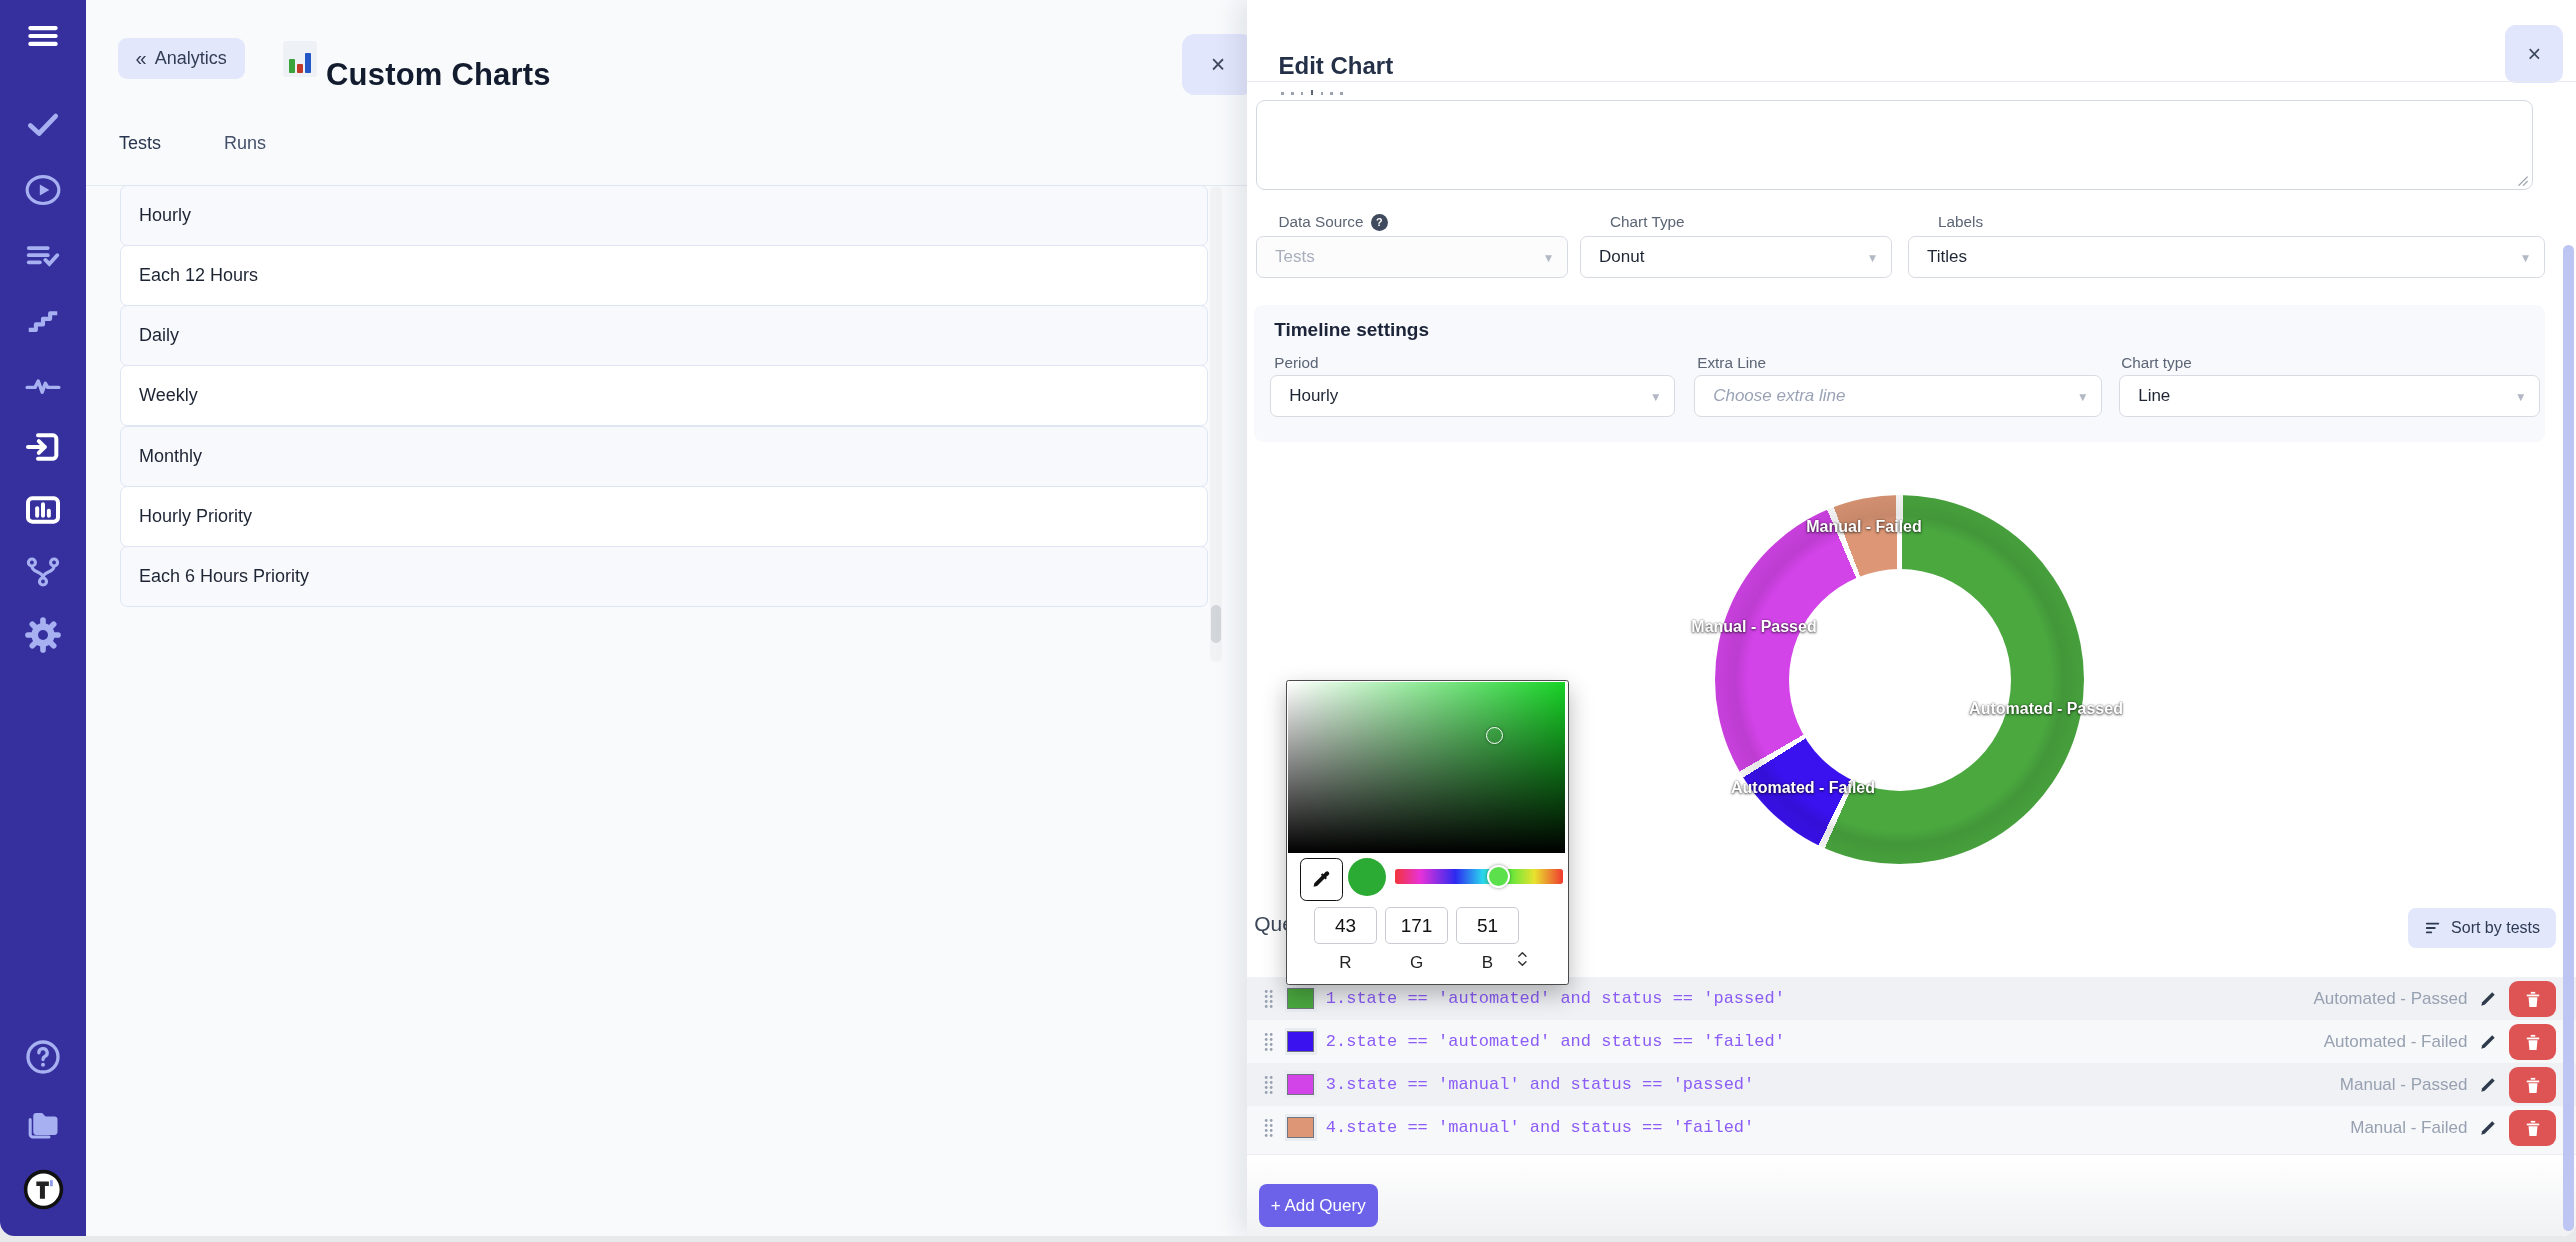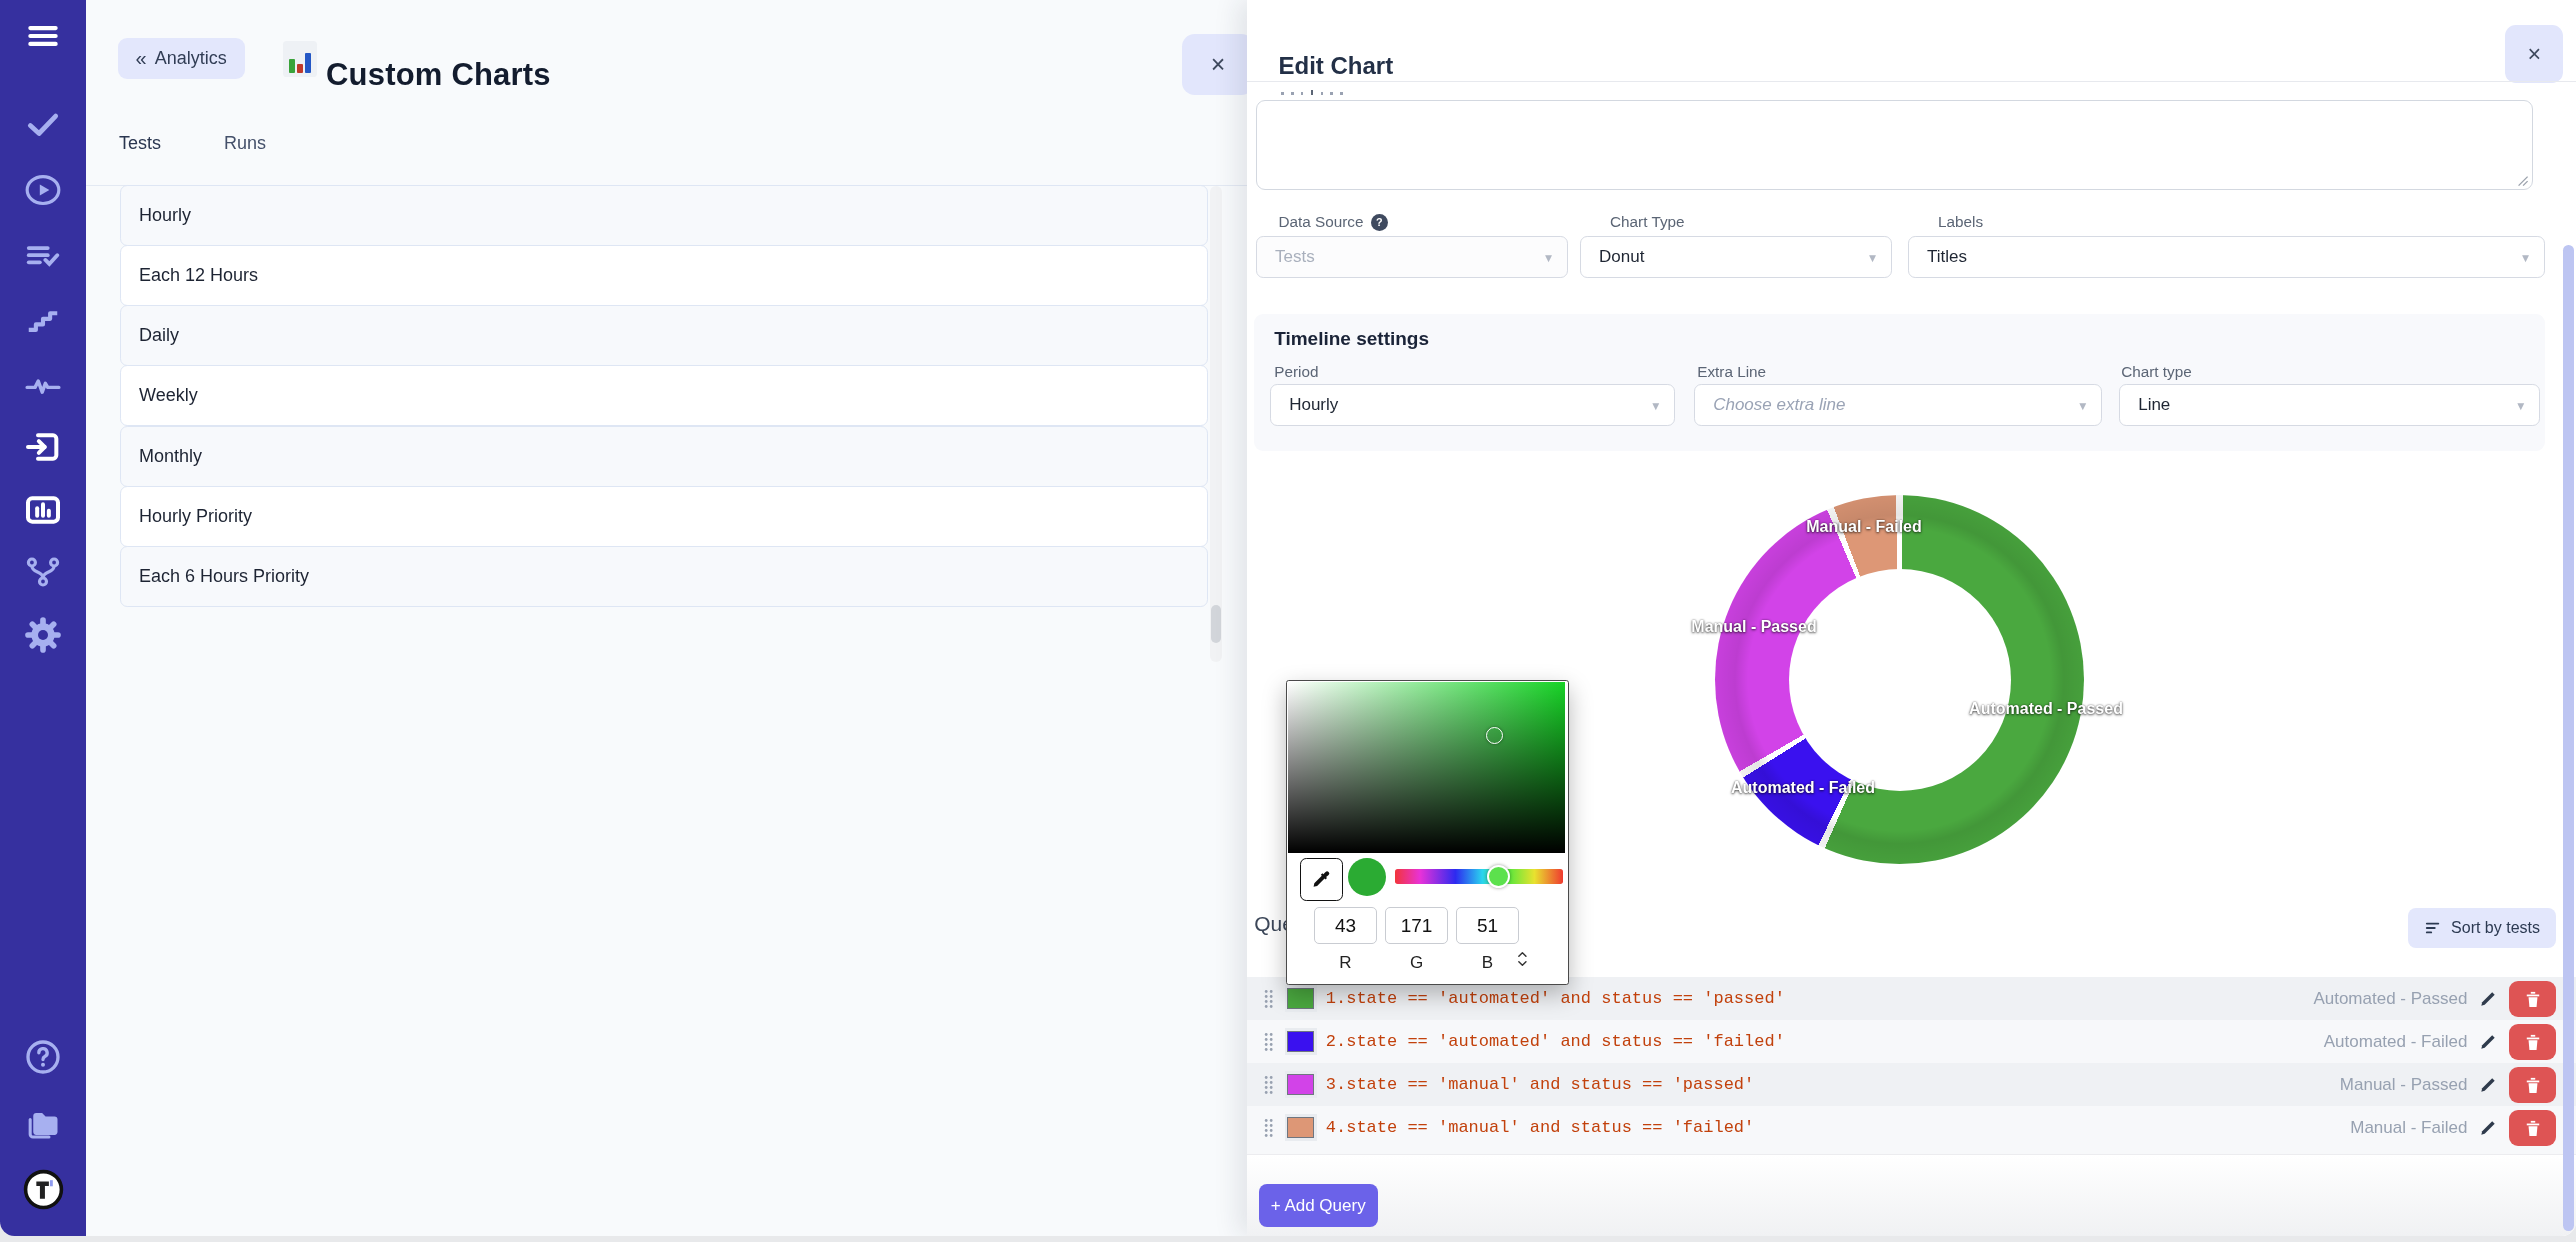--- a/index.html
+++ b/index.html
@@ -42,41 +42,41 @@
   .remnant i.t{height:4.5px;background:#5b6575;}
   .rp-textarea{position:absolute;left:9px;top:100px;width:1277px;height:90px;border:0.9px solid #d3d8e0;border-radius:9px;background:#fff;resize:none;font-family:"Liberation Sans",sans-serif;font-size:17px;padding:9px 12.6px;box-sizing:border-box;color:#1f2633;}
   .resize-grip{position:absolute;left:1268px;top:173px;pointer-events:none;}
   .field-label{position:absolute;font-size:15.3px;color:#5b6575;display:flex;align-items:center;gap:7.2px;}
   .help-dot{width:17px;height:17px;border-radius:50%;background:#3f4a5f;color:#fff;font-size:10.8px;font-weight:bold;display:inline-flex;align-items:center;justify-content:center;cursor:pointer;}
   .select{position:absolute;height:42px;border:0.9px solid #d6dae3;border-radius:7.2px;background:#fff;display:flex;align-items:center;padding:0 18px;font-size:17px;color:#1f2633;box-sizing:border-box;cursor:pointer;}
   .select .arrow{position:absolute;right:12.6px;color:#b2b8c4;font-size:11.7px;}
   .select.disabled{color:#a9b0bd;background:#fcfcfd;cursor:default;}
   .select.placeholder{color:#9aa3b5;font-style:italic;}
 
-  .timeline-card{position:absolute;left:7.2px;top:314px;width:1291px;height:137px;background:#f8f9fc;border-radius:9px;}
+  .timeline-card{position:absolute;left:7.2px;top:305px;width:1291px;height:137px;background:#f8f9fc;border-radius:9px;}
   .tl-heading{position:absolute;left:20px;top:13.5px;font-size:19px;font-weight:bold;color:#1b2438;}
   .tl-label{position:absolute;top:49px;font-size:15.3px;color:#5b6575;}
 
   
   .donut-wrap{position:absolute;left:468px;top:495px;width:369px;height:369px;}
   .donut{position:absolute;inset:0;border-radius:50%;}
   .donut-hole{position:absolute;left:74px;top:74px;width:222px;height:222px;border-radius:50%;background:#fff;}
   .donut-shade{position:absolute;inset:0;border-radius:50%;background:radial-gradient(circle, rgba(0,0,0,0) 58%, rgba(0,0,0,.10) 63%, rgba(0,0,0,0) 78%, rgba(0,0,0,.06) 100%);pointer-events:none;}
   .donut-label{position:absolute;transform:translate(-50%,-50%);color:#fff;font-size:16px;font-weight:bold;white-space:nowrap;text-shadow:0 0.9px 2.7px rgba(0,0,0,.65),0 0 1.8px rgba(0,0,0,.5);}
 
   
   .queries-heading{position:absolute;left:7.2px;top:912px;font-size:21px;color:#3c4759;}
   .sort-btn{position:absolute;right:20px;top:908px;height:40px;padding:0 16px;border-radius:8px;background:#e3e7fc;color:#2c3a52;font-size:16px;display:flex;align-items:center;gap:9px;cursor:pointer;}
   .queries-block{position:absolute;left:0;right:0;top:977px;height:177px;background:#f7f8fa;}
   .q-row{height:43px;display:flex;align-items:center;padding:0 20px 0 14.4px;box-sizing:border-box;}
   .q-row:nth-child(odd){background:#eff1f4;}
   .q-drag{width:14.4px;height:20px;margin-right:9px;cursor:grab;flex:0 0 auto;}
   .q-swatch-box{width:32px;height:27px;background:#e9ecf0;display:flex;align-items:center;justify-content:center;margin-right:9px;cursor:pointer;flex:0 0 auto;}
   .q-swatch{width:27px;height:21.6px;border:0.9px solid #6f7680;box-sizing:border-box;}
-  .q-text{font-family:"Liberation Mono","DejaVu Sans Mono",monospace;font-size:17px;color:#c2410c;white-space:nowrap;}
+  .q-text{font-family:"Liberation Mono","DejaVu Sans Mono",monospace;font-size:17px;color:#8b5cf6;white-space:nowrap;}
   .q-right{margin-left:auto;display:flex;align-items:center;gap:10.8px;}
   .q-label{font-size:17px;color:#97a1b1;}
   .q-edit{cursor:pointer;display:flex;}
   .q-trash{width:47px;height:36px;border-radius:9px;background:#de5454;display:flex;align-items:center;justify-content:center;cursor:pointer;}
   .add-query{position:absolute;left:11.7px;top:1184px;height:43px;padding:0 12px;border-radius:8px;background:#6b62e9;color:#fff;font-size:17px;display:flex;align-items:center;cursor:pointer;}
   .rp-footer{position:absolute;left:0;right:0;top:1154px;height:82px;background:linear-gradient(#ffffff,#f0f1f3);border-top:0.9px solid #ececef;}
   .rp-scrollbar{position:absolute;right:1.8px;top:245px;bottom:5.4px;width:10.8px;background:#bdc5f2;border-radius:5.4px;z-index:60;cursor:grab;}
 
   
   .picker{position:absolute;left:39px;top:680px;width:281px;height:303px;background:#fff;border:0.9px solid #4a4a4a;border-radius:2.7px;box-shadow:0 9px 23.4px rgba(0,0,0,.28);z-index:50;}

